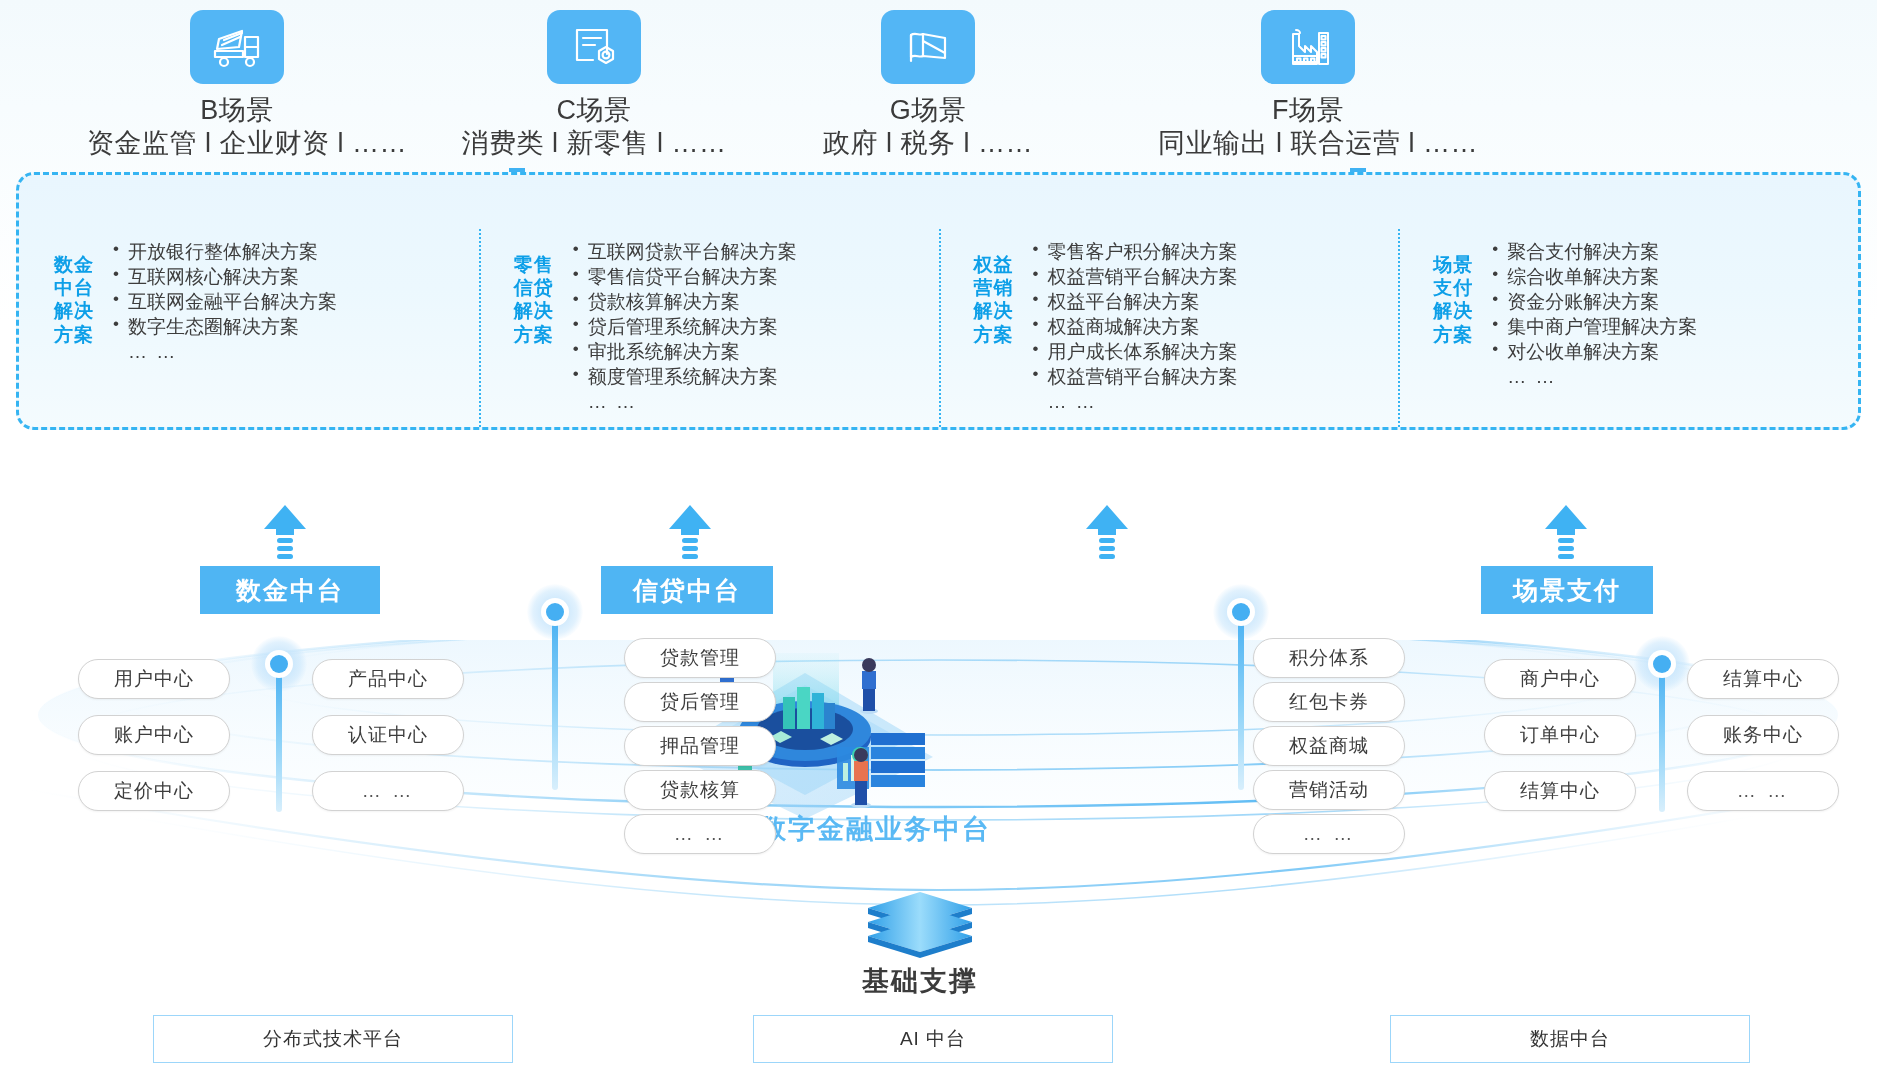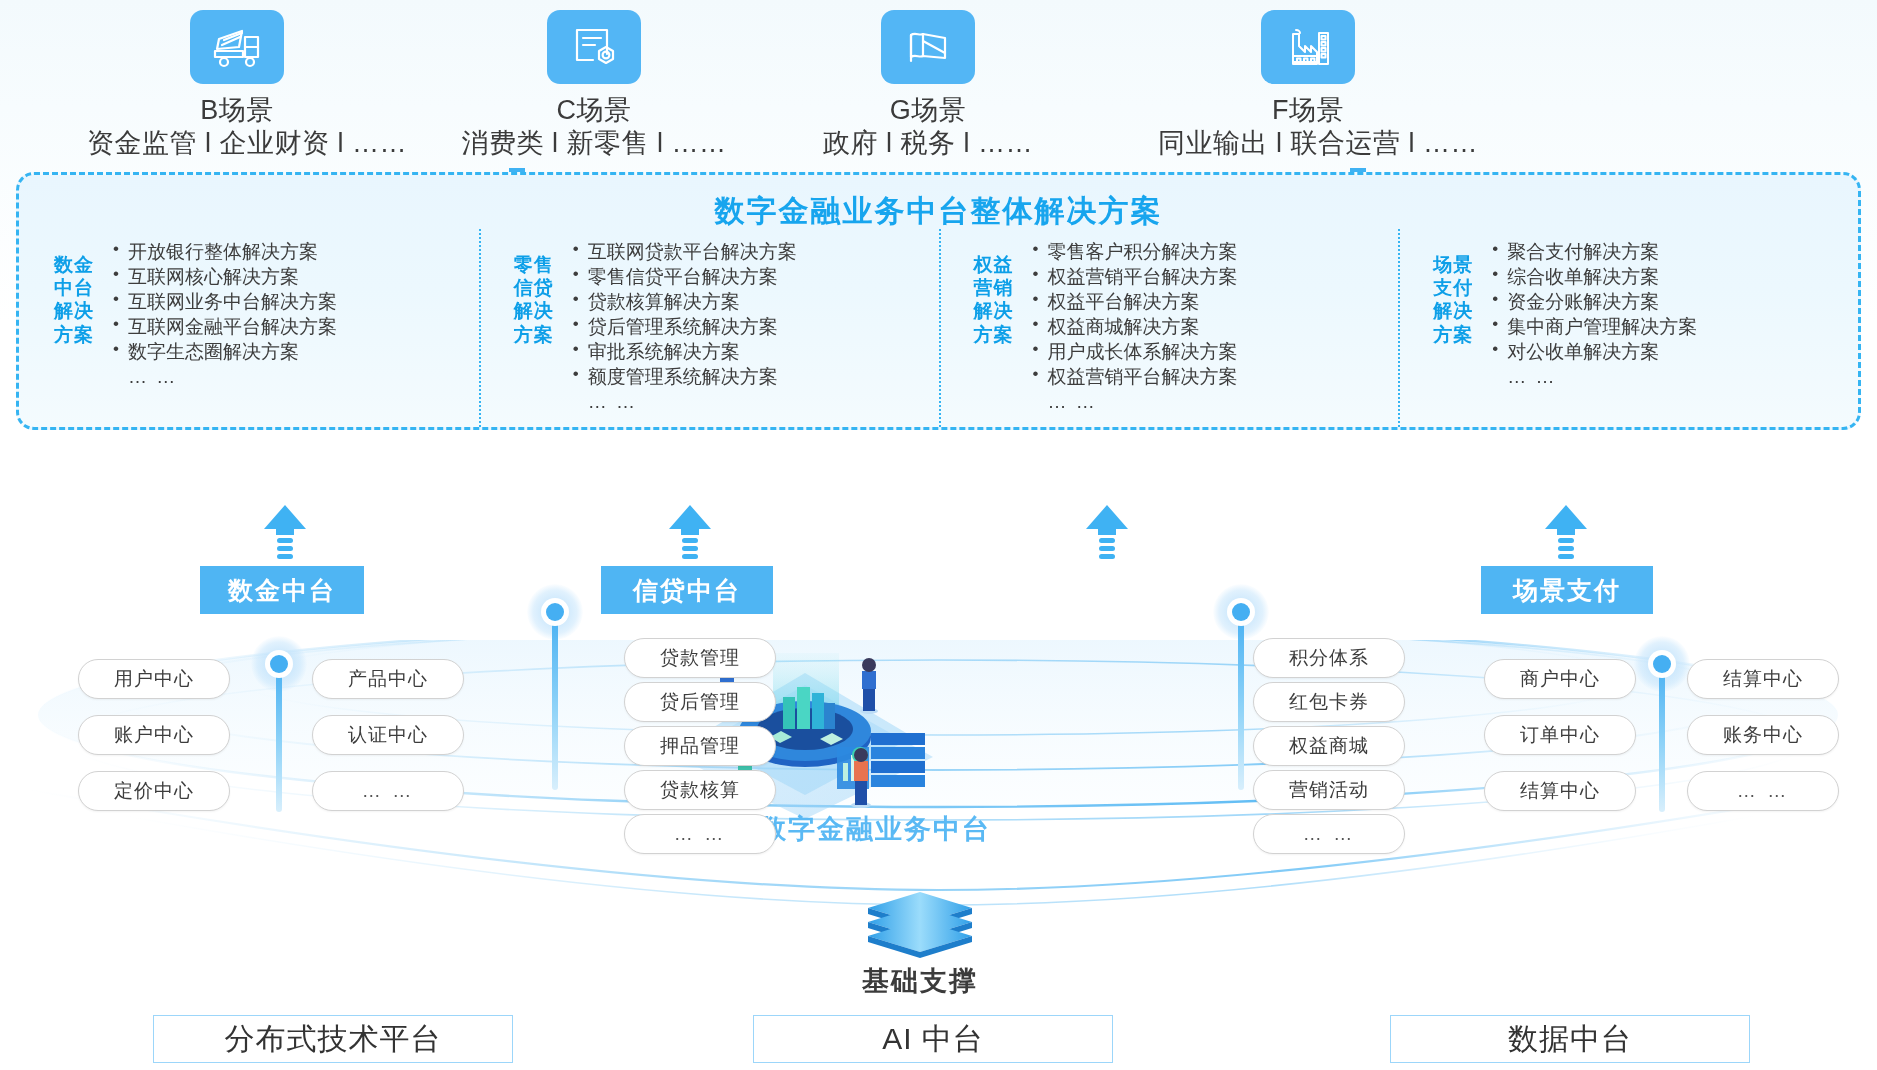--- a/index.html
+++ b/index.html
@@ -103,21 +103,21 @@
     font-size:19px; color:#3d3d3d; letter-spacing:1px;
     box-shadow:0 1px 2px rgba(0,0,0,.05);
   }
   .chip.dots { letter-spacing:3px; color:#555; }
 
   
   .basebox {
     position:absolute; height:48px;
     background:#ffffff; border:1.8px solid #9cd6fa;
     display:flex; align-items:center; justify-content:center;
-    font-size:30px; color:#333333; letter-spacing:1px;
+    font-size:19px; color:#333333; letter-spacing:1px;
   }
   .base-title {
     position:absolute; text-align:center; font-size:27px; font-weight:bold;
     color:#3b3b3b; letter-spacing:2px;
   }
   .mid-label {
     position:absolute; text-align:center; font-size:27px; color:#5ab9f4;
     font-weight:bold; letter-spacing:2px;
   }
 
@@ -201,35 +201,33 @@
         <path d="M19 0 h16 v38 h13 L27 64 L6 38 h13 z" fill="#3fb2f3"></path>
       </svg>
   </div>
   <div class="down-arrow" style="left:1331px; top:168px;">
     <svg width="54" height="68" viewBox="0 0 54 68">
         <path d="M19 0 h16 v38 h13 L27 64 L6 38 h13 z" fill="#3fb2f3"></path>
       </svg>
   </div>
 
   <div class="panel">
-    <div class="panel-title">数字金融业务中台整体解决方案</div>
 
     <div class="cols">
 
       <div class="col">
         <div class="col-tag">
           <div>数金</div>
           <div>中台</div>
           <div>解决</div>
           <div>方案</div>
         </div>
         <ul class="col-list">
           <li>开放银行整体解决方案</li>
           <li>互联网核心解决方案</li>
-          <li>互联网业务中台解决方案</li>
           <li>互联网金融平台解决方案</li>
           <li>数字生态圈解决方案</li>
           <li class="ellip">… …</li>
         </ul>
       </div>
 
       <div class="col">
         <div class="col-tag">
           <div>零售</div>
           <div>信贷</div>
@@ -401,21 +399,21 @@
     <g>
       <ellipse cx="214" cy="66" rx="9" ry="3" fill="#bcdcf5"></ellipse>
       <path d="M208 42 h12 v24 h-12 z" fill="#1f4fa8"></path>
       <path d="M207 26 h14 v18 h-14 z" fill="#2f6fd0"></path>
       <circle cx="214" cy="20" r="7" fill="#3a3a5c"></circle>
     </g>
   </svg>
 
   <div class="mid-label" style="left:755px; top:811px; width:240px;">数字金融业务中台</div>
 
-  <div class="plat" style="left:200px; top:566px; width:164px;">数金中台</div>
+  <div class="plat" style="left:200px; top:566px; width:180px;">数金中台</div>
   <div class="plat" style="left:601px; top:566px; width:172px;">信贷中台</div>
   <div class="plat" style="left:1481px; top:566px; width:172px;">场景支付</div>
 
   <div class="pin" style="left:251px; top:636px; height:170px;">
     <div class="halo"></div>
     <div class="stem" style="height:150px;"></div>
     <div class="ring"></div>
     <div class="dot"></div>
   </div>
   <div class="pin" style="left:527px; top:584px; height:200px;">

